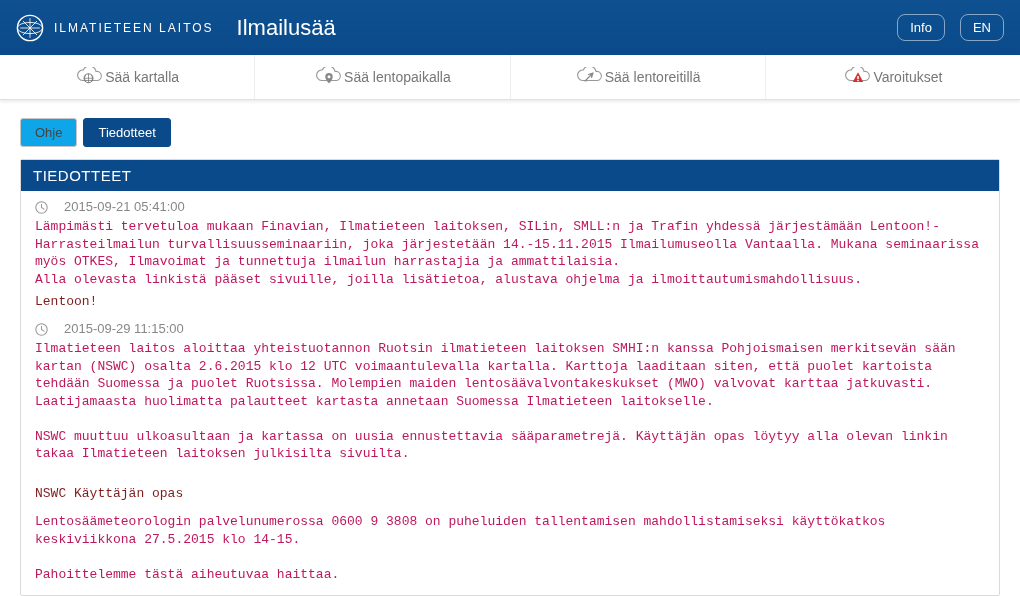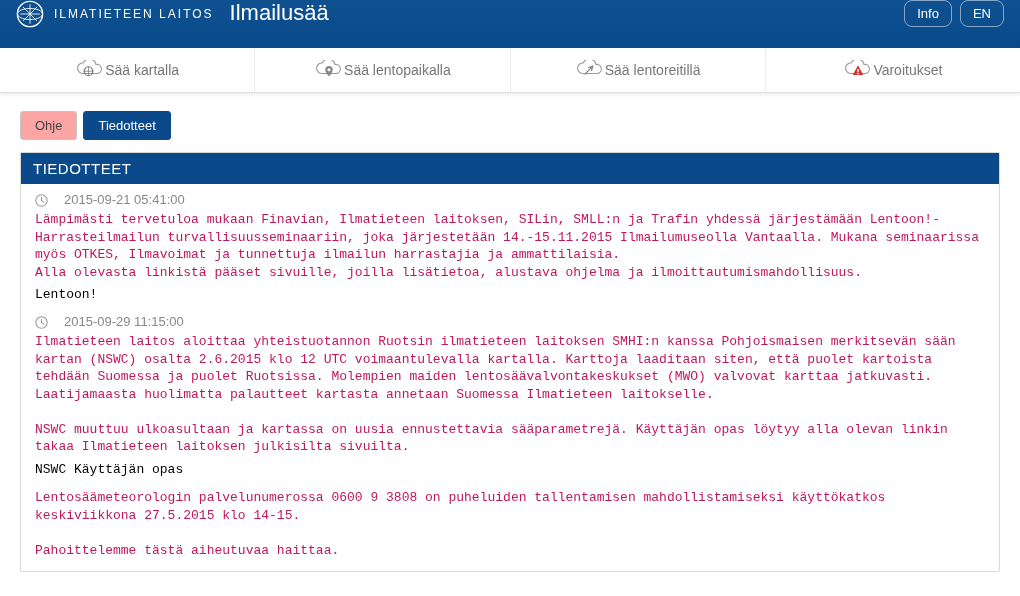--- a/index.html
+++ b/index.html
@@ -1,36 +1,36 @@
 <!DOCTYPE html>
 <html><head>
 <meta charset="utf-8">
 <style>
 * { margin:0; padding:0; box-sizing:border-box; }
 body { font-family:Arial,Helvetica,sans-serif; background:#fff; width:1020px; }
-.topbar { background:#0a4a8a; background:linear-gradient(#0e5090,#0a4a8a); height:48px; display:flex; align-items:flex-start; padding:0 16px; color:#fff; }
+.topbar { background:#0a4a8a; background:linear-gradient(#0e5090,#0a4a8a); height:55px; display:flex; align-items:center; padding:0 16px; color:#fff;gap:7px; }
 .logo-cluster { display:flex; align-items:center; gap:10px; }
 .logo-icon { width:28px; height:28px; }
 .brand-small { font-size:12px; letter-spacing:2px; font-weight:300; }
 .title { font-size:22px; font-weight:400; margin-left:16px; }
 .spacer { flex:1; }
 .top-btn { border:1px solid rgba(255,255,255,.5); padding:5px 12px; color:#fff; font-size:13px; margin-left:8px; cursor:pointer; background:transparent; border-radius:8px; }
 .navbar { background:#fff; border-bottom:1px solid #e0e0e0; display:flex; box-shadow:0 2px 3px rgba(0,0,0,.08); }
 .nav-item { flex:1; display:flex; align-items:center; justify-content:center; gap:0; height:44px; color:#777; font-size:14px; cursor:pointer; }
 .nav-item + .nav-item { border-left:1px solid #eee; }
 .nav-icon { width:30px; height:20px; position:relative; }
 .tabs { padding:18px 20px 12px; display:flex; gap:6px; }
-.tab { padding:6px 14px; border:1px solid #c5c5c5; border-radius:3px; font-size:13px; color:#444; cursor:pointer; background:#fca5a5; }
+.tab { padding:6px 14px; border:1px solid #c5c5c5; border-radius:3px; font-size:13px; color:#444; cursor:pointer; background:#0ea5e9; }
 .tab.active { background:#0a4a8a; color:#fff; border-color:#0a4a8a; }
 .panel { margin:0 20px; border:1px solid #d9d9d9; border-radius:2px; padding-bottom:8px; }
 .panel-head { background:#0a4a8a; color:#fff; padding:7px 12px; font-size:15px; letter-spacing:.5px; }
 .entry { padding:8px 14px 4px; }
 .ts-line { display:flex; align-items:flex-end; gap:16px; color:#888; font-size:13px; margin-bottom:4px; }
 .entry p, .entry div.body { font-family:"Courier New",monospace; font-size:13px; color:#be185d; line-height:1.35; white-space:pre-wrap; }
-.entry a { font-family:"Courier New",monospace; font-size:13px; color:#000000; text-decoration:none; }
+.entry a { font-family:"Courier New",monospace; font-size:13px; color:#7f1d1d; text-decoration:none; }
 .clock-icon { width:13px; height:13px; }
 </style>
 </head>
 <body>
 
 <div class="topbar">
   <div class="logo-cluster">
     <svg class="logo-icon" viewBox="0 0 40 40">
         <circle cx="20" cy="20" r="18" fill="none" stroke="#fff" stroke-width="2"></circle>
         <path d="M6 20h28M20 6v28M10 10l20 20M30 10L10 30" stroke="#fff" stroke-width="1.2" fill="none"></path>
@@ -105,20 +105,20 @@
         </div><div class="body">Lämpimästi tervetuloa mukaan Finavian, Ilmatieteen laitoksen, SILin, SMLL:n ja Trafin yhdessä järjestämään Lentoon!-Harrasteilmailun turvallisuusseminaariin, joka järjestetään 14.-15.11.2015 Ilmailumuseolla Vantaalla. Mukana seminaarissa myös OTKES, Ilmavoimat ja tunnettuja ilmailun harrastajia ja ammattilaisia.
 Alla olevasta linkistä pääset sivuille, joilla lisätietoa, alustava ohjelma ja ilmoittautumismahdollisuus.</div><a href="#" style="display: inline-block; margin-top: 6px;">Lentoon!</a></div>
       <div class="entry"><div class="ts-line">
           <svg class="clock-icon" viewBox="0 0 16 16">
             <circle cx="8" cy="8" r="7" fill="none" stroke="#999" stroke-width="1.3"></circle>
             <path d="M8 4v4l3 2" stroke="#999" stroke-width="1.3" fill="none" stroke-linecap="round"></path>
           </svg>
           <span>2015-09-29 11:15:00</span>
         </div><div class="body">Ilmatieteen laitos aloittaa yhteistuotannon Ruotsin ilmatieteen laitoksen SMHI:n kanssa Pohjoismaisen merkitsevän sään kartan (NSWC) osalta 2.6.2015 klo 12 UTC voimaantulevalla kartalla. Karttoja laaditaan siten, että puolet kartoista tehdään Suomessa ja puolet Ruotsissa. Molempien maiden lentosäävalvontakeskukset (MWO) valvovat karttaa jatkuvasti. Laatijamaasta huolimatta palautteet kartasta annetaan Suomessa Ilmatieteen laitokselle.
 
-NSWC muuttuu ulkoasultaan ja kartassa on uusia ennustettavia sääparametrejä. Käyttäjän opas löytyy alla olevan linkin takaa Ilmatieteen laitoksen julkisilta sivuilta.</div><a href="#" style="display: inline-block; margin-top: 6px;">NSWC Käyttäjän opas</a></div>
+NSWC muuttuu ulkoasultaan ja kartassa on uusia ennustettavia sääparametrejä. Käyttäjän opas löytyy alla olevan linkin takaa Ilmatieteen laitoksen julkisilta sivuilta.</div><a href="#" style="display: inline-block; margin-top: 23px;">NSWC Käyttäjän opas</a></div>
       <div class="entry">
         <div class="body">Lentosäämeteorologin palvelunumerossa 0600 9 3808 on puheluiden tallentamisen mahdollistamiseksi käyttökatkos keskiviikkona 27.5.2015 klo 14-15.
 
 Pahoittelemme tästä aiheutuvaa haittaa.</div>
       </div>
     </div>
 </div>
 
 </body></html>

